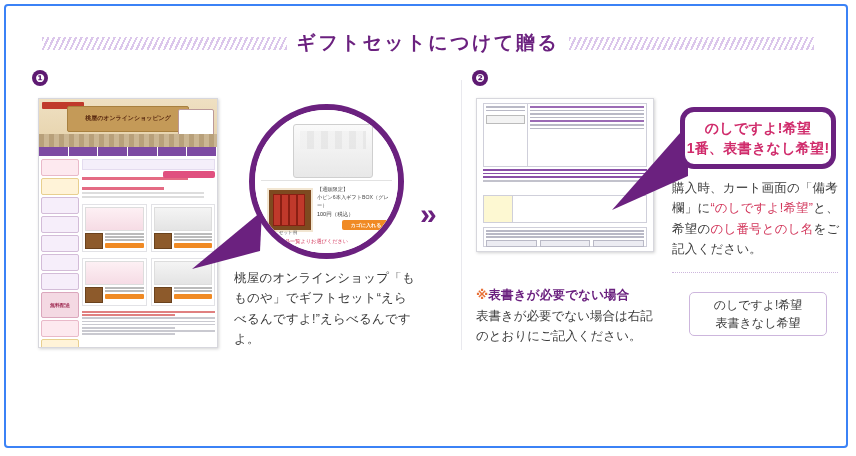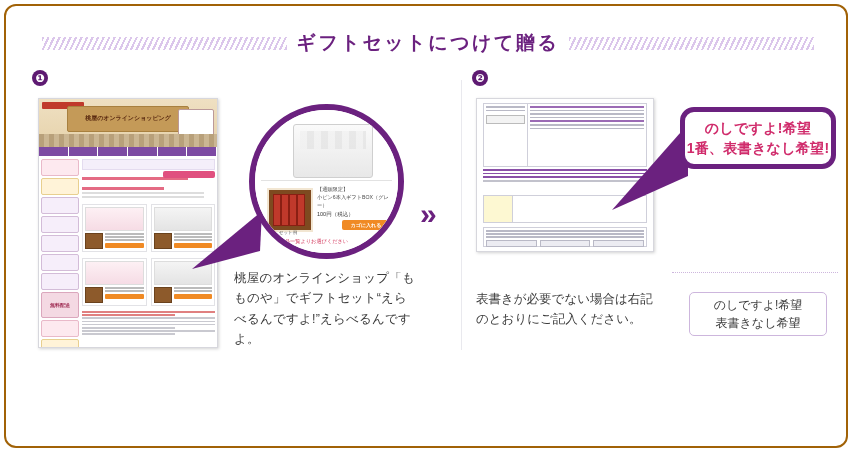--- a/index.html
+++ b/index.html
@@ -5,22 +5,22 @@
   html,body{margin:0;padding:0;}
   body{
     width:856px;height:456px;
     background:#ffffff;
     font-family:"Liberation Sans","DejaVu Sans",sans-serif;
     overflow:hidden;
   }
   .frame{
     position:absolute;left:4px;top:4px;width:844px;height:444px;
     box-sizing:border-box;
-    border:2px solid #a16207;
-    border-radius:12px;
+    border:2px solid #3b82f6;
+    border-radius:4px;
     background:#ffffff;
   }
 
   
   .title-row{
     position:absolute;left:0;top:22px;width:844px;height:30px;
     display:flex;align-items:center;justify-content:center;gap:10px;
   }
   .hatch{
     height:13px;flex:0 0 auto;
@@ -439,24 +439,28 @@
 
   <svg class="bubble-tail" viewBox="0 0 76 86">
     <polygon points="76,0 76,52 0,86" fill="#6b217f"></polygon>
   </svg>
 
   <div class="bubble">
     <span>のしですよ!希望</span>
     <span>1番、表書きなし希望!</span>
   </div>
 
+  <div class="desc desc2">
+    <span>購入時、カート画面の「備</span><span>考欄」に</span><span class="hl">“のしですよ!希望”</span><span>と、希望の</span><span class="hl">のし番号とのし名</span><span>をご記入ください。</span>
+  </div>
 
   <div class="dotted"></div>
 
   <div class="nocase">
+    <div class="hd"><em>※</em><span>表書きが必要でない場合</span></div>
     <div class="bd">表書きが必要でない場合は右記のとおりにご記入ください。</div>
   </div>
 
   <div class="sample">
     <span>のしですよ!希望</span>
     <span>表書きなし希望</span>
   </div>
 
 </div>
 

